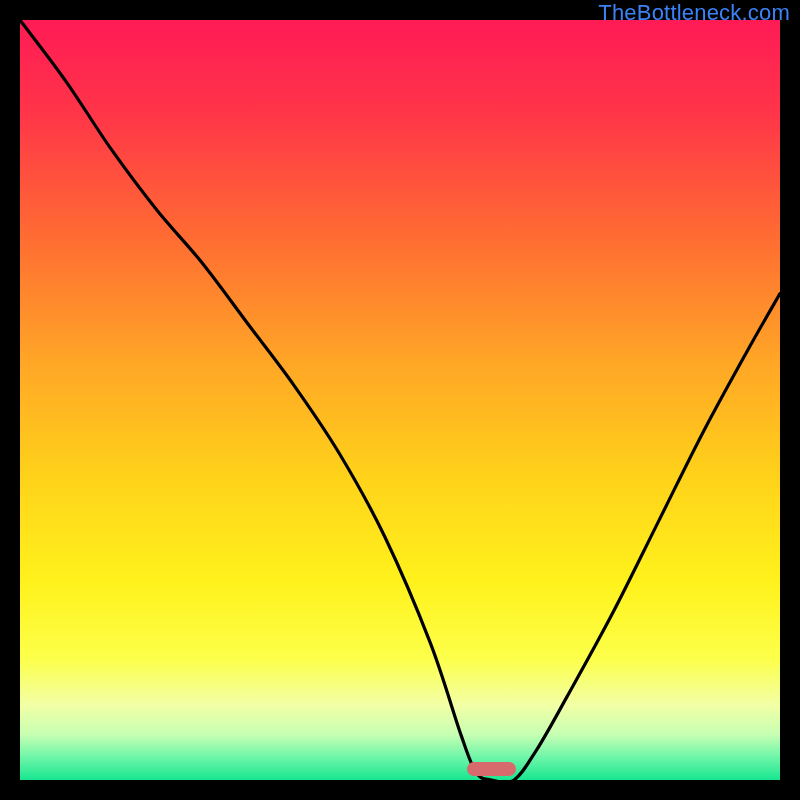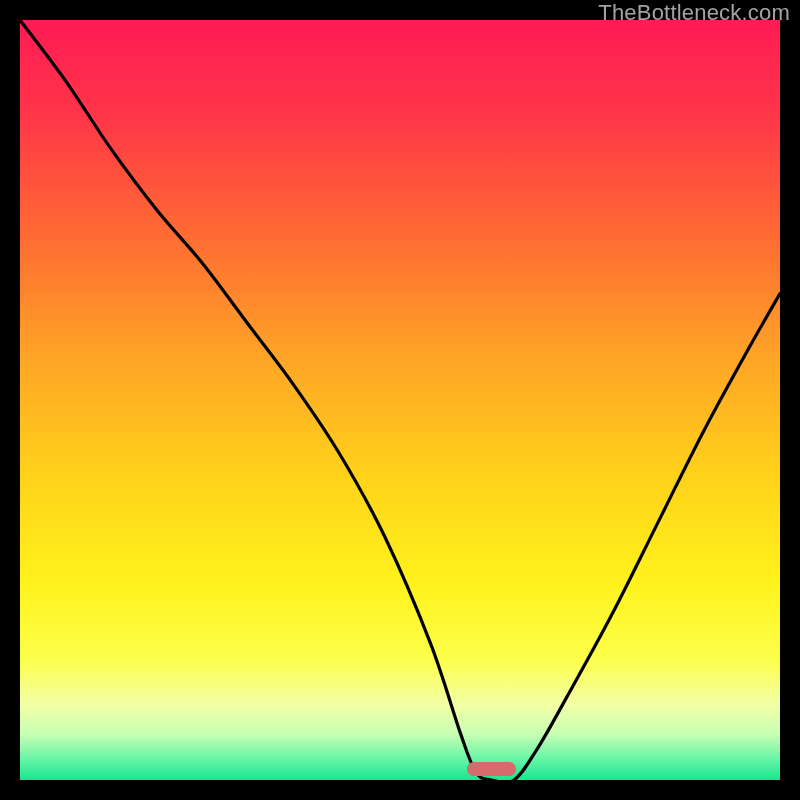--- a/index.html
+++ b/index.html
@@ -43,21 +43,21 @@
   .marker {
     position: absolute;
     border-radius: 999px;
   }
   .watermark {
     position: absolute;
     top: 0;
     right: 10px;
     font-family: Arial, Helvetica, sans-serif;
     font-size: 22px;
-    color: #a3a3a3;
+    color: #3b82f6;
     letter-spacing: 0.2px;
     user-select: none;
   }
 </style>
 </head>
 <body>
 
 <div class="frame">
   <div class="watermark">TheBottleneck.com</div>
   <div class="plot-area">

